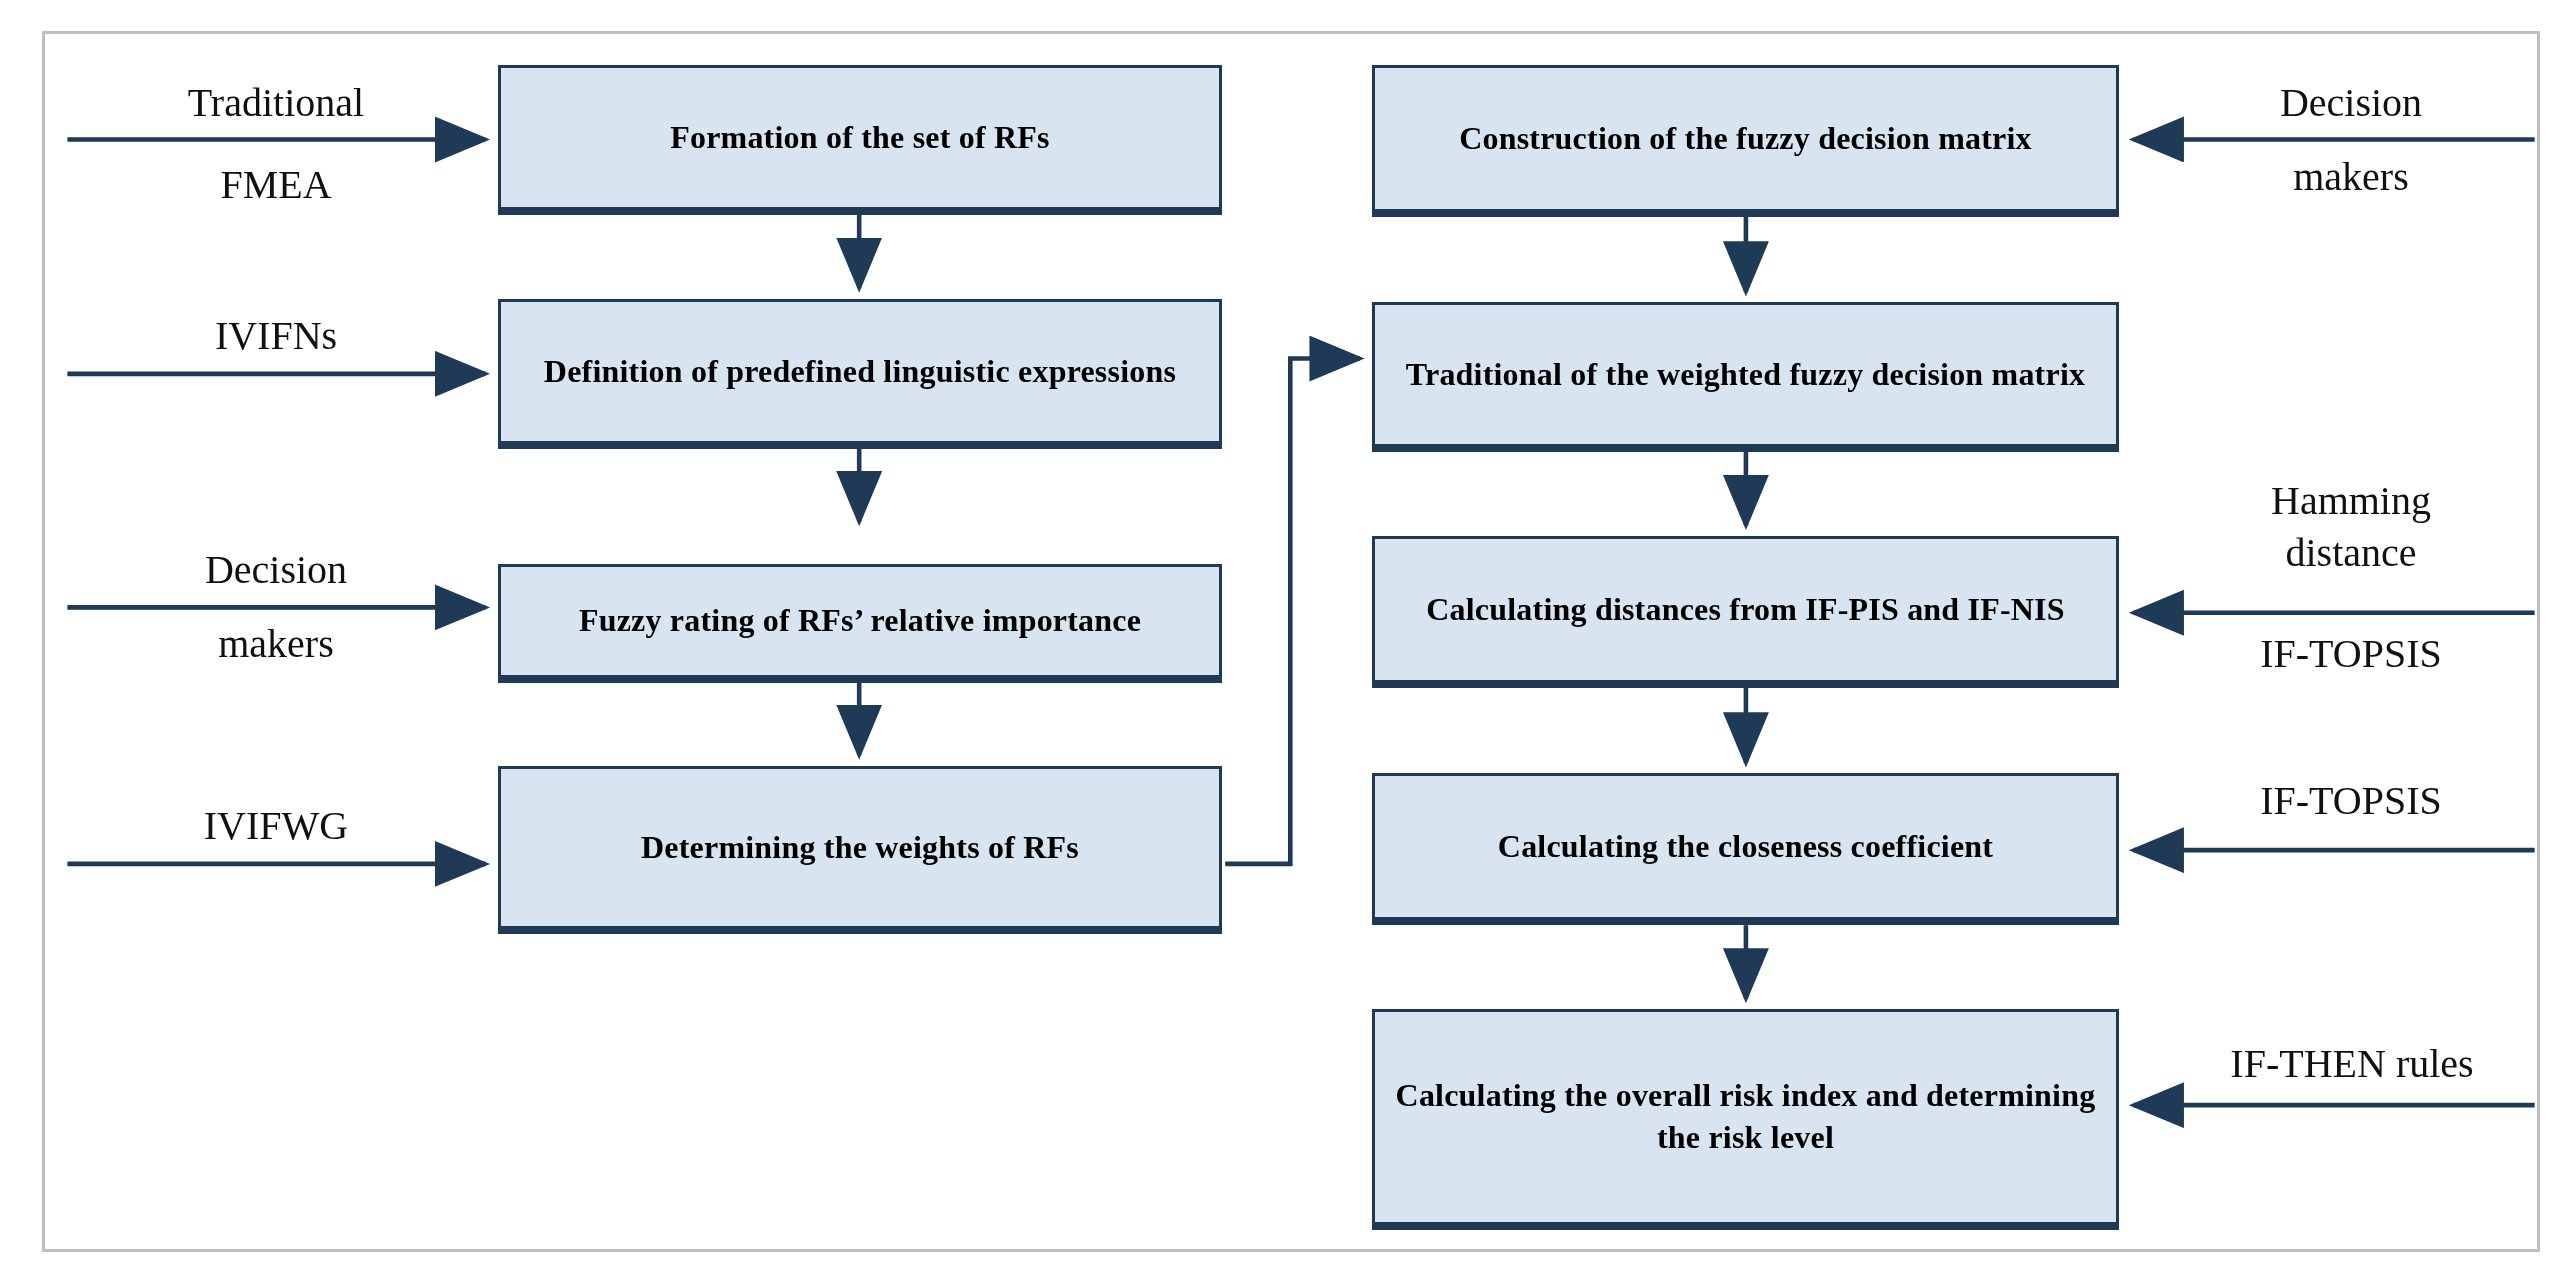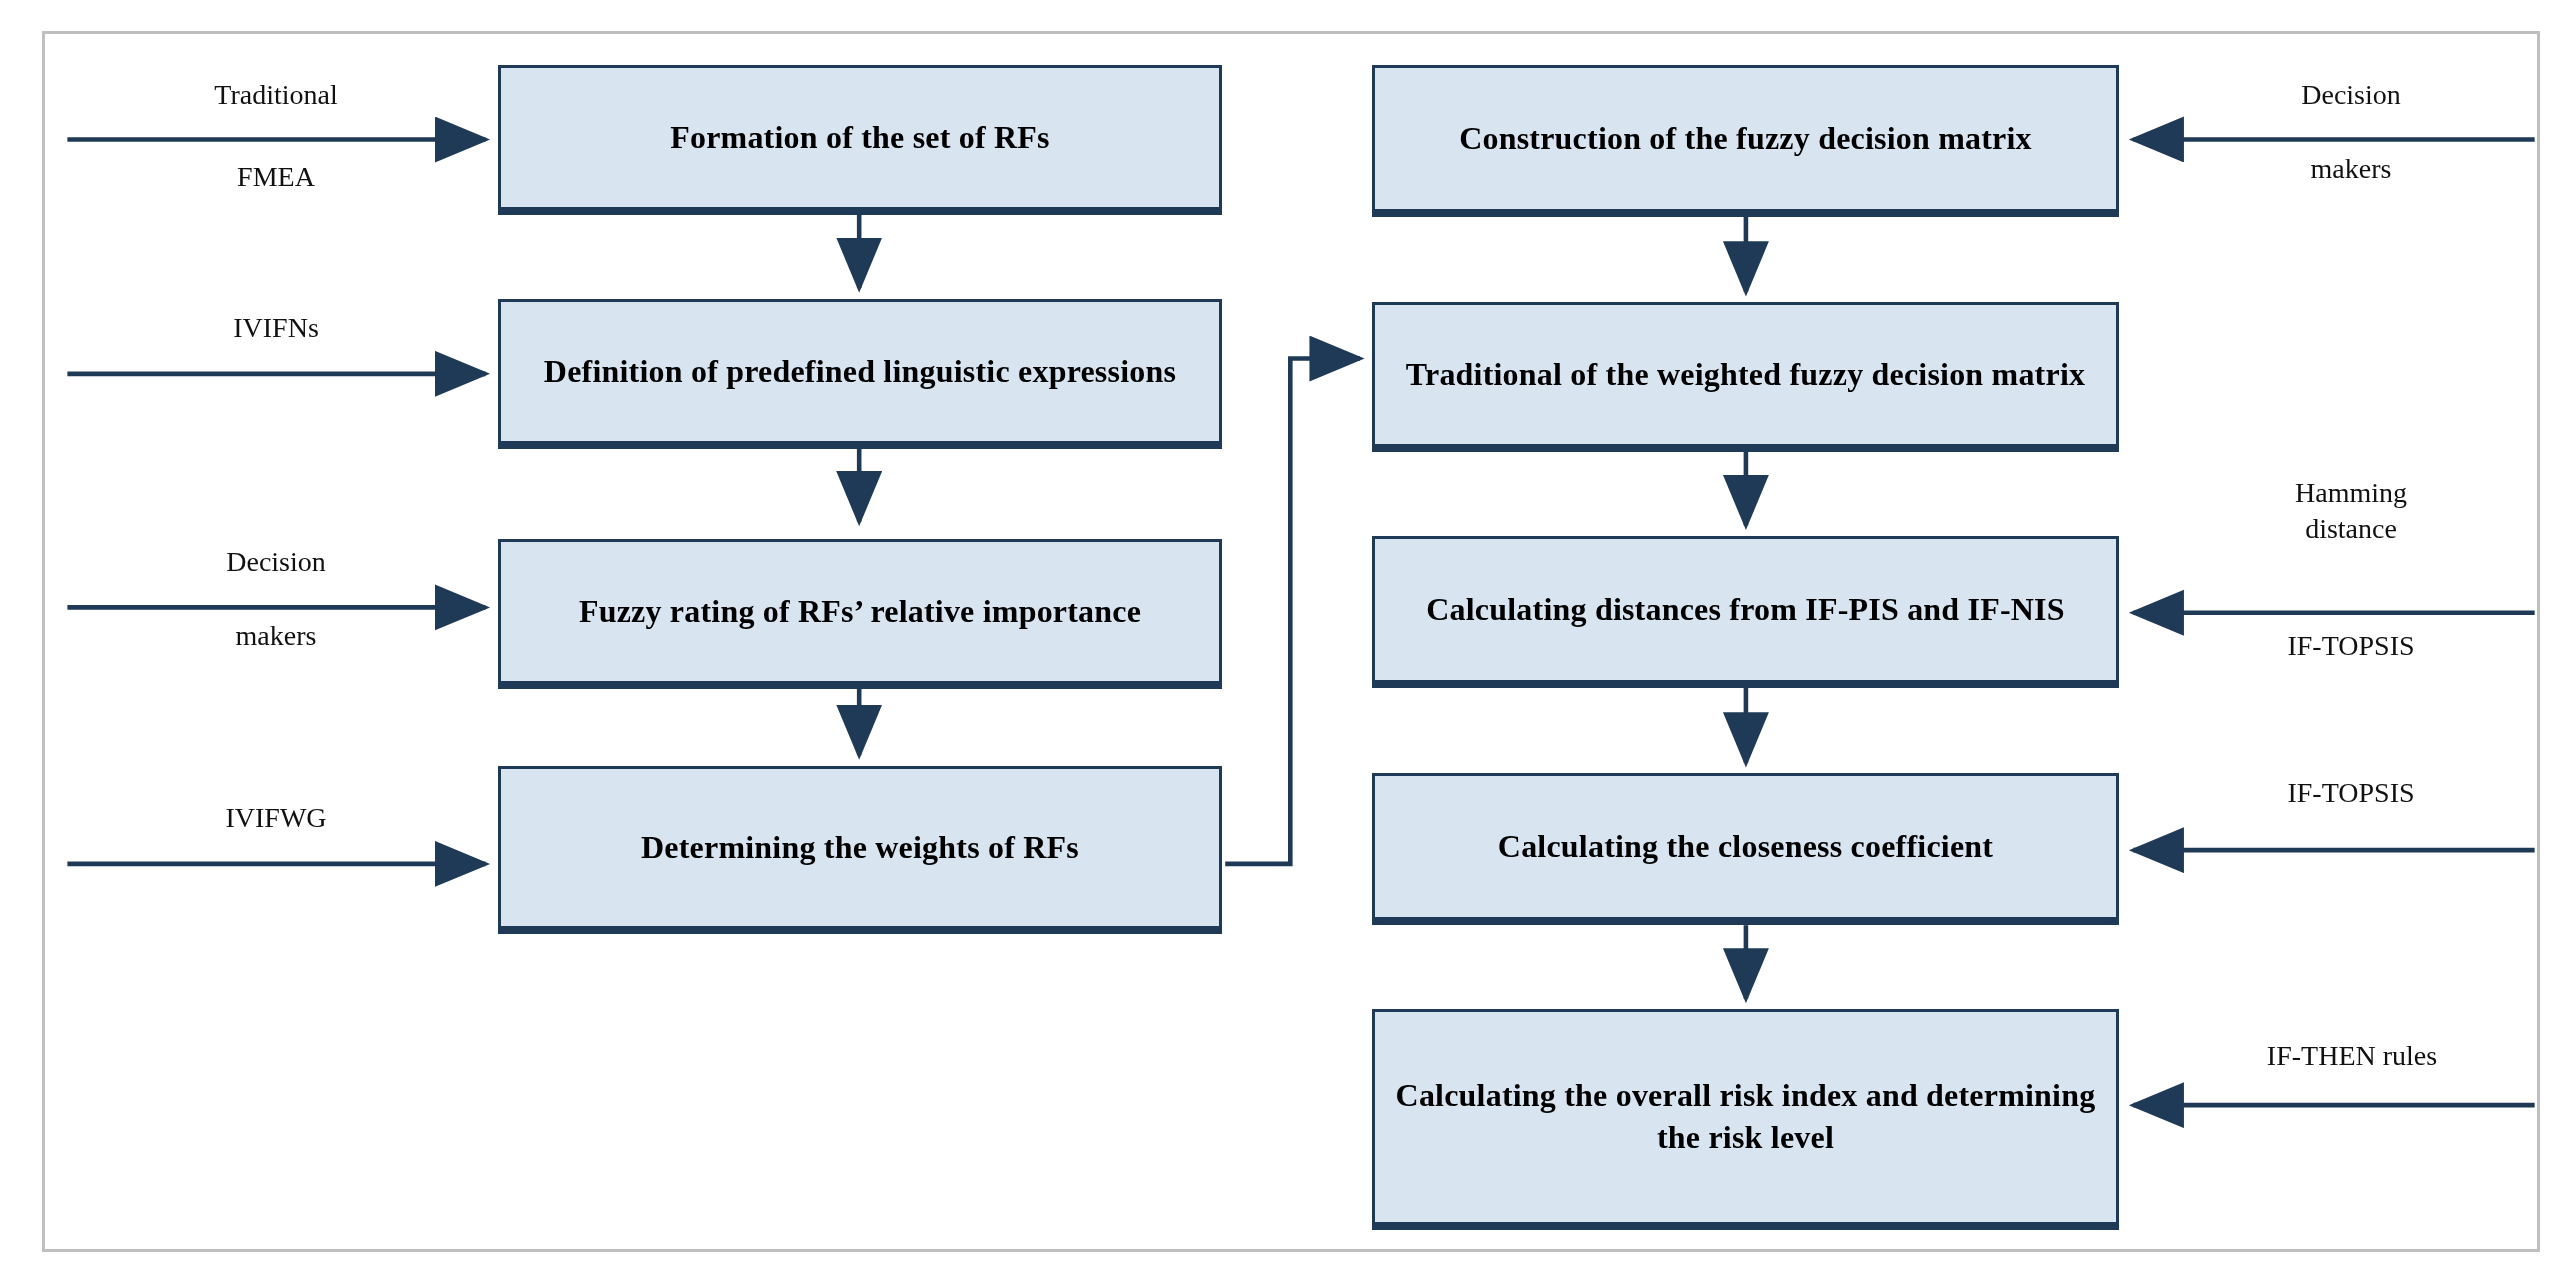--- a/index.html
+++ b/index.html
@@ -39,21 +39,21 @@
     font-weight:bold;
     font-size:32px;
     line-height:1.30;
     letter-spacing:0.2px;
     padding:3.1px 13.8px;
   }
   .pbox span{display:block;width:100%;}
   
   .slabel{
     position:absolute;
-    font-size:28px;
+    font-size:40px;
     line-height:1.30;
     color:#111111;
     text-align:center;
     white-space:pre-line;
     font-weight:normal;
   }
   
   #wires{
     position:absolute;
     left:0;top:0;
@@ -106,21 +106,21 @@
   </svg>
 
   <div class="pbox" style="left:498px;top:65px;width:724px;height:150px;">
     <span>Formation of the set of RFs</span>
   </div>
 
   <div class="pbox" style="left:498px;top:299px;width:724px;height:150px;">
     <span>Definition of predefined linguistic expressions</span>
   </div>
 
-  <div class="pbox" style="left:498px;top:539px;width:724px;height:150px;">
+  <div class="pbox" style="left:498px;top:564px;width:724px;height:119px;">
     <span>Fuzzy rating of RFs’ relative importance</span>
   </div>
 
   <div class="pbox" style="left:498px;top:766px;width:724px;height:168px;">
     <span>Determining the weights of RFs</span>
   </div>
 
   <div class="pbox" style="left:1372px;top:65px;width:747px;height:152px;">
     <span>Construction of the fuzzy decision matrix</span>
   </div>

